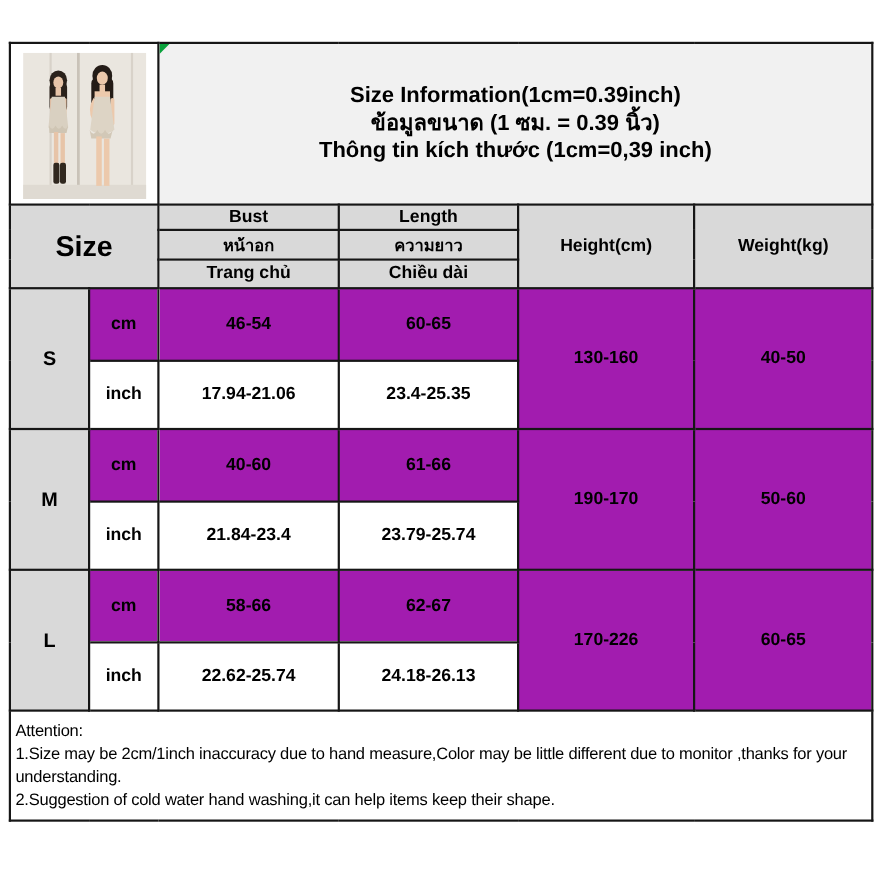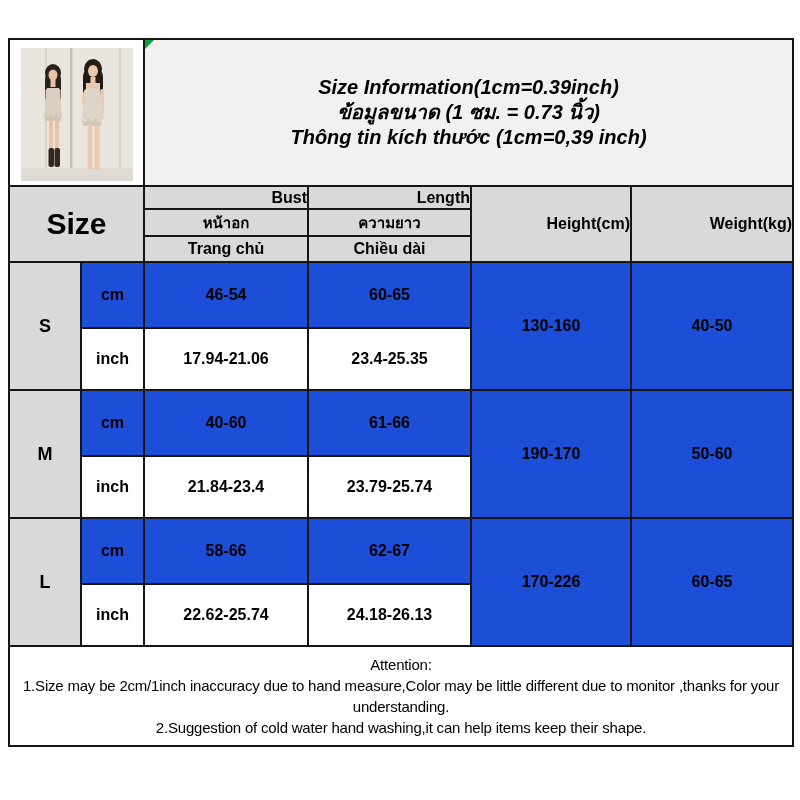--- a/index.html
+++ b/index.html
@@ -29,58 +29,58 @@
   td {
     border: 2px solid #161616;
     text-align: center;
     vertical-align: middle;
     padding: 0;
     font-weight: bold;
     font-size: 16px;
     overflow: hidden;
   }
   .fill-dark  { background: #d9d9d9; }
-  .fill-light { background: #1d4ed8; }
+  .fill-light { background: #a21caf; }
   .fill-white { background: #ffffff; }
 
   .photo-cell { background: #ffffff; }
   .photo-wrap { display: flex; justify-content: center; align-items: flex-start; padding-top: 4px; }
 
   .title-cell { background: #f1f1f1; }
   .title-inner { position: relative; width: 100%; height: 145px;
                  display: flex; flex-direction: column; justify-content: center; }
-  .title-line { font-size: 20px; line-height: 25px; font-weight: bold; font-style: italic; }
+  .title-line { font-size: 20px; line-height: 25px; font-weight: bold; }
   .corner-flag {
     position: absolute; left: 0; top: 0; width: 0; height: 0;
     border-top: 9px solid #0aa23c; border-right: 9px solid transparent;
   }
 
-  .size-big   { font-size: 30px; font-weight: bold; }
-  .hdr-en     { font-size: 16px; text-align: right; }
+  .size-big   { font-size: 26px; font-weight: bold; }
+  .hdr-en     { font-size: 16px; }
   .hdr-th     { font-size: 15px; }
   .hdr-vi     { font-size: 16px; }
   .size-letter{ font-size: 18px; }
   .unit-cell  { font-size: 16px; }
   .val-cell   { font-size: 16px; }
 
   .r-title { height: 145px; }
   .r-h1 { height: 23px; }
   .r-h2 { height: 27px; margin-top: 10px; }
   .r-h3 { height: 26px; padding-left: 12px; }
   .r-cm { height: 66px; }
   .r-in { height: 62px; }
   .r-att { height: 100px; }
 
   .attention-cell { background: #ffffff; font-weight: normal; vertical-align: top; }
   .attention-cell p {
     margin: 0 4px;
     font-size: 15px;
     line-height: 21px;
     letter-spacing: -0.2px;
-    text-align: center;
+    text-align: left;
   }
   .attention-cell p.att-head { margin-top: 7px; }
 </style>
 </head>
 <body>
 
 <div class="sheet">
   <table class="size-chart">
     <colgroup>
       <col style="width:72px">
@@ -130,21 +130,21 @@
               <rect x="66.5" y="76" width="5" height="45" fill="#ecc9ac"></rect>
               <rect x="73.5" y="78" width="5" height="43" fill="#ecc9ac"></rect>
             </g>
           </svg>
         </div>
       </td>
       <td colspan="4" class="title-cell">
         <div class="title-inner">
           <span class="corner-flag"></span>
           <div class="title-line">Size Information(1cm=0.39inch)</div>
-          <div class="title-line">ข้อมูลขนาด (1 ซม. = 0.73 นิ้ว)</div>
+          <div class="title-line">ข้อมูลขนาด (1 ซม. = 0.39 นิ้ว)</div>
           <div class="title-line">Thông tin kích thước (1cm=0,39 inch)</div>
         </div>
       </td>
     </tr>
 
     <tr class="r-h1">
       <td colspan="2" rowspan="3" class="fill-dark size-big">Size</td>
       <td class="fill-dark hdr-en">Bust</td>
       <td class="fill-dark hdr-en">Length</td>
       <td rowspan="3" class="fill-dark hdr-en">Height(cm)</td>

